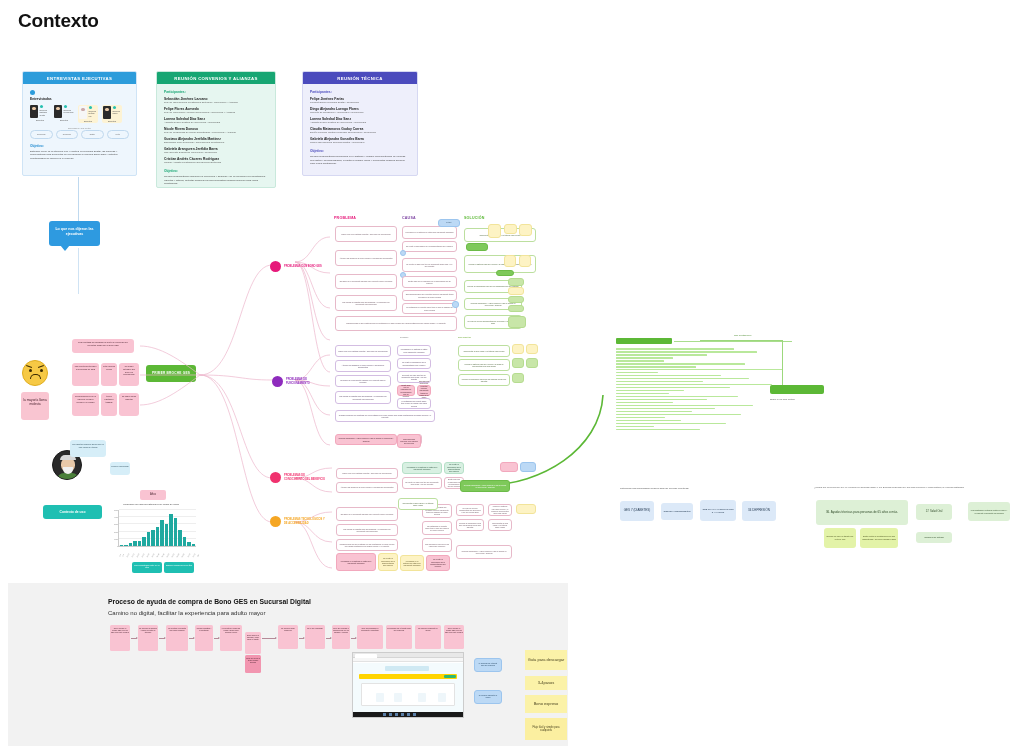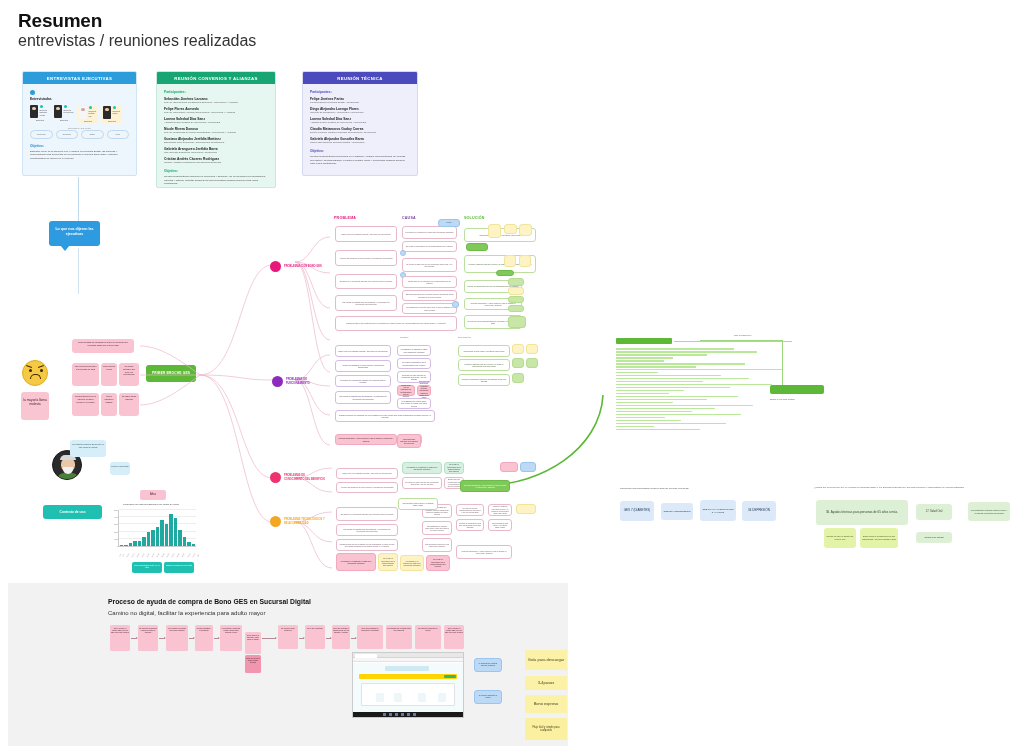--- a/index.html
+++ b/index.html
@@ -246,22 +246,21 @@
   #ys-1{ left:525px; top:650px; width:42px; height:20px; font-size:4px;}
   #ys-2{ left:525px; top:676px; width:42px; height:14px; font-size:4px;}
   #ys-3{ left:525px; top:695px; width:42px; height:18px; font-size:4px;}
   #ys-4{ left:525px; top:718px; width:42px; height:22px; font-size:2.6px; background:#fbefa0;}
 </style>
 </head>
 <body>
 
 <div class="canvas">
 
-  <div class="abs" id="page-title">Resumen</div>
-  <div class="abs" id="page-subtitle">entrevistas / reuniones realizadas</div>
+  <div class="abs" id="page-title">Contexto</div>
 
   <div class="abs card" id="card-ejecutivas">
     <div class="card-hd">ENTREVISTAS EJECUTIVAS</div>
     <div class="card-body">
       <div style="width:5px;height:5px;border-radius:50%;background:#2d9cdb;margin-bottom:1.5px;"></div>
       <div class="card-sec-title">Entrevistadas</div>
       <div class="iv-row">
         <div class="iv">
           <div class="iv-top">
               <div class="iv-photo"></div>

